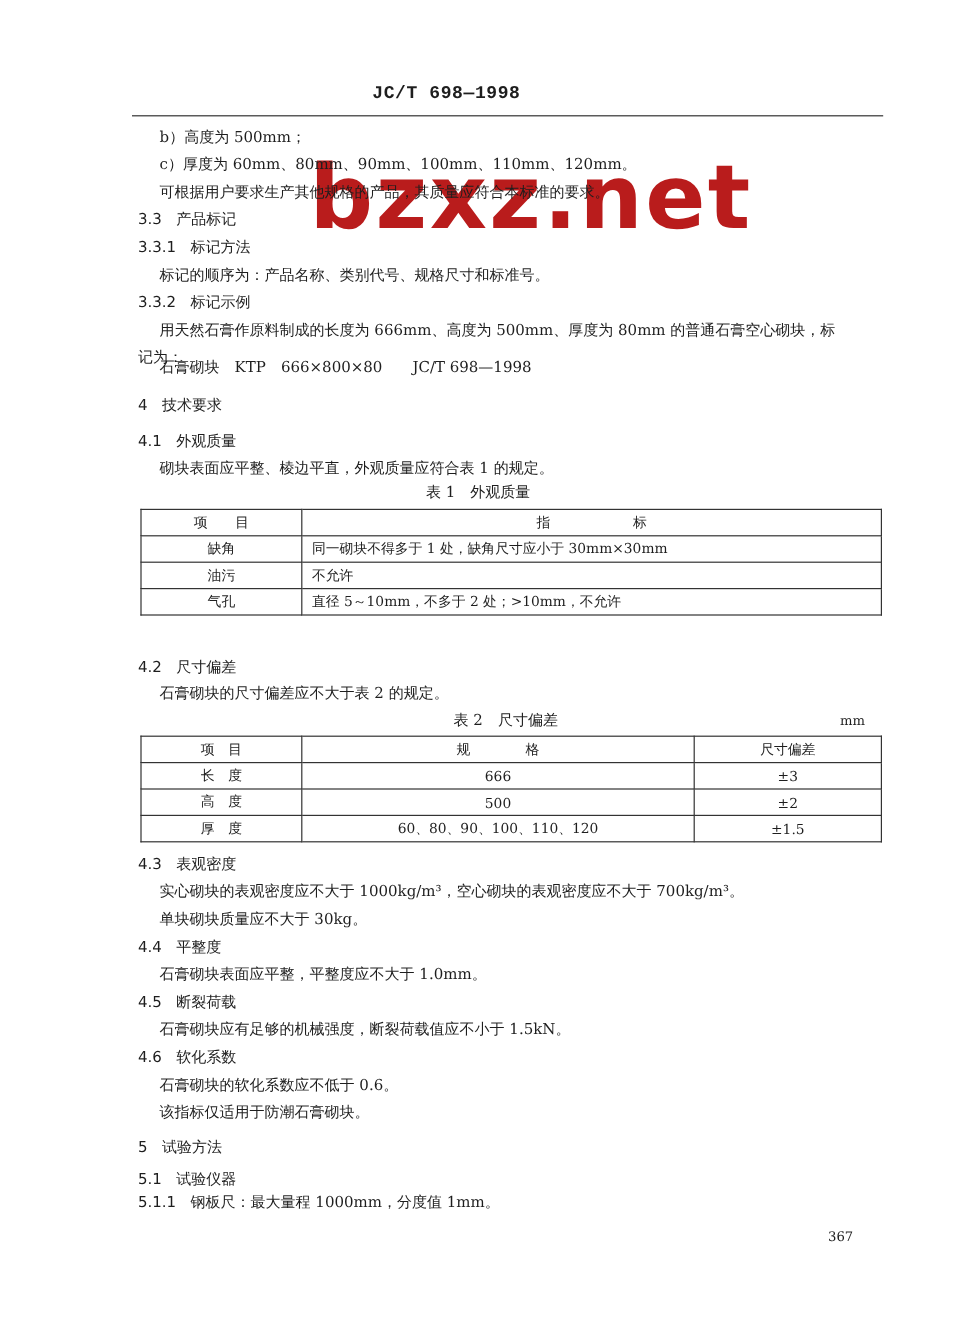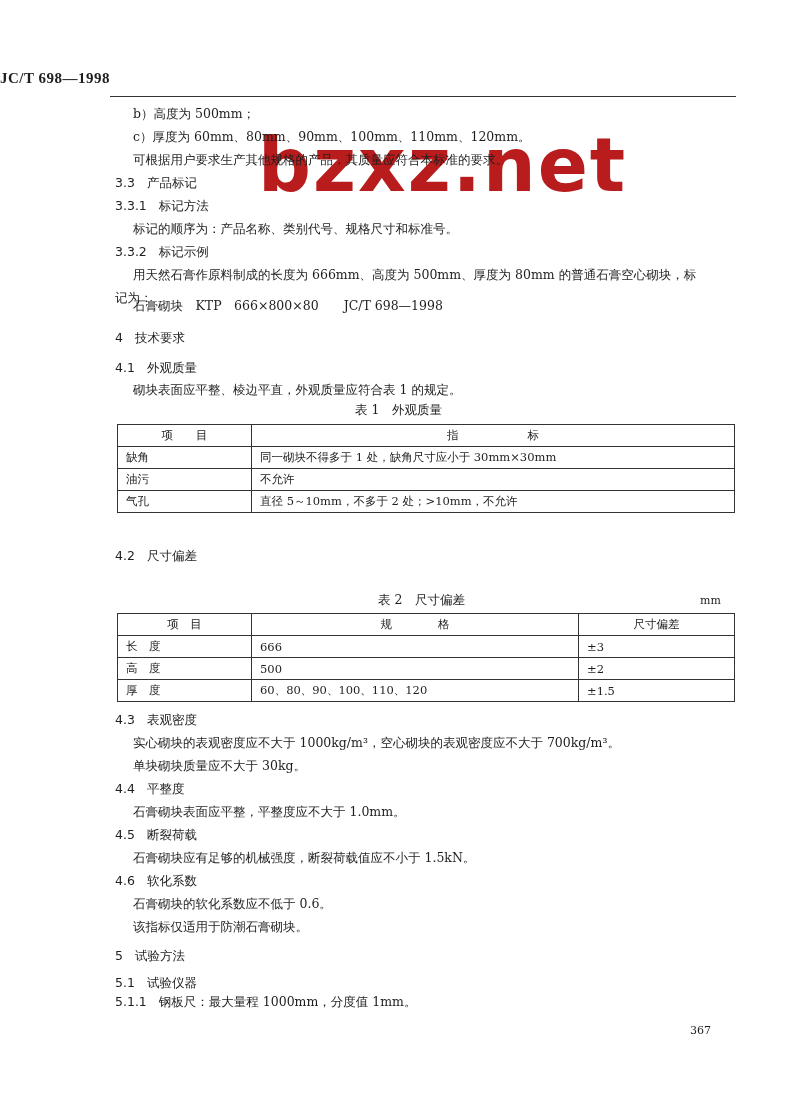--- a/index.html
+++ b/index.html
@@ -2,36 +2,36 @@
 <html><head>
 <meta charset="utf-8">
 <style>
   html, body { margin: 0; padding: 0; }
   body {
     width: 800px; height: 1110px; background: #ffffff; position: relative; overflow: hidden;
     font-family: "DejaVu Serif", "Liberation Serif", serif; color: #1e1e1e;
   }
   .page { position: absolute; left: 0; top: 0; width: 800px; height: 1110px; }
   .header-title {
-    position: absolute; top: 70px; left: 0; width: 744px; text-align: left;
-    font-family: Liberation Serif, serif; font-size: 15px; font-weight: bold; letter-spacing: 0.5px;
+    position: absolute; top: 70px; left: 0; width: 744px; text-align: center;
+    font-family: Liberation Mono, monospace; font-size: 15px; font-weight: bold; letter-spacing: 0.5px;
   }
   .header-rule { position: absolute; top: 96px; left: 110px; width: 626px; height: 1px; background: #333; }
   .watermark {
     position: absolute; top: 128px; left: 258px; font-family: "DejaVu Sans", "Liberation Sans", sans-serif;
     font-size: 74px; font-weight: bold; color: #b91c1c; letter-spacing: 2px; z-index: 0; line-height: 1;
   }
   .line { position: absolute; font-size: 12.5px; white-space: nowrap; z-index: 1; line-height: 16px; }
   .num { font-family: "DejaVu Sans", "Liberation Sans", sans-serif; display: inline-block; margin-right: 12px; }
   .bold { font-weight: normal; }
   .caption { position: absolute; font-size: 12.5px; z-index: 1; }
   table.grid { position: absolute; border-collapse: collapse; font-size: 11.5px; z-index: 1; }
   table.grid td, table.grid th { border: 1px solid #333; height: 21px; padding: 0 8px; font-weight: normal; }
   table.grid th { text-align: center; margin-top: 12px; }
-  .c { text-align: left; }
+  .c { text-align: center; }
   .page-number { position: absolute; top: 1024px; left: 690px; font-size: 11px; }
 </style>
 </head>
 <body>
 
 <div class="page">
   <div class="header-title">JC/T 698—1998</div>
   <div class="header-rule"></div>
   <div class="watermark">bzxz.net</div>
 
@@ -79,20 +79,21 @@
     <tr>
       <td class="c">气孔</td>
       <td>直径 5～10mm，不多于 2 处；&gt;10mm，不允许</td>
     </tr>
   </tbody>
     </table>
 
   <div class="line" style="top:548px;left:115px">
     <span class="num">4.2</span><span>尺寸偏差</span>
   </div>
+  <div class="line" style="top:570px;left:133px">石膏砌块的尺寸偏差应不大于表 2 的规定。</div>
   <div class="caption" style="top:592px;left:378px">表 2　尺寸偏差</div>
   <div class="caption" style="top:594px;left:700px;font-size:11px">mm</div>
 
   <table class="grid" style="top:613px;left:117px;width:618px">
     <tbody>
         <tr>
       <th style="width:117px">项　目</th>
       <th style="width:310px">规　　　　格</th>
       <th>尺寸偏差</th>
     </tr>

